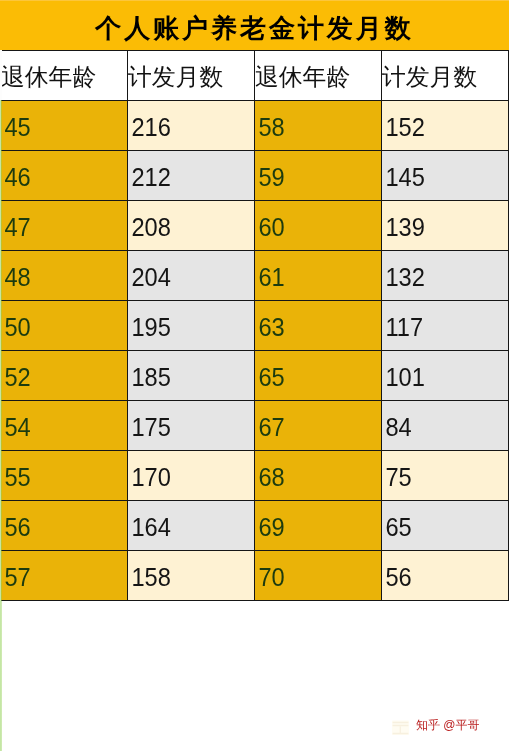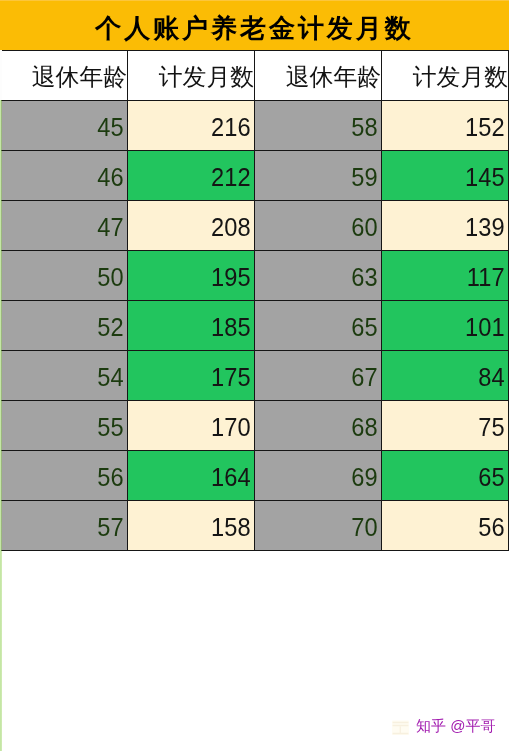--- a/index.html
+++ b/index.html
@@ -69,21 +69,21 @@
     table-layout: fixed;
     width: 508px;
   }
   table.grid col { width: 127px; }
   table.grid th,
   table.grid td {
     border: 1px solid #161616;
     padding: 0;
     margin: 0;
     height: 49px;
-    text-align: right;
+    text-align: left;
     vertical-align: middle;
     overflow: hidden;
   }
   table.grid th {
     background: #ffffff;
     font-weight: normal;
   }
   .hcell {
     font-family: "Liberation Serif", serif;
     font-size: 23.8px;
@@ -112,24 +112,24 @@
     height: 701px;
     z-index: 3;
   }
   .left-edge-mask i {
     display: block;
     width: 2px;
     height: 50px;
     background: linear-gradient(to right, #c4e7a4 0%, #c4e7a4 48%, rgba(146,206,82,0.55) 52%, rgba(146,206,82,0.35) 100%);
   }
   .left-edge-mask i.head { background: #fdfdfd; }
-  td.age { background: #a3a3a3; }
+  td.age { background: #eab308; }
   td.age .vcell { color: #1c3b0f; }
   tr.odd td.mon { background: #fef2d3; margin-left: 16px; }
-  tr.even td.mon { background: #22c55e; }
+  tr.even td.mon { background: #e5e5e5; }
   td.mon .vcell { color: #151515; }
 
   
   .watermark {
     position: absolute;
     left: 391px;
     top: 716px;
     width: 112px;
     height: 19px;
     display: flex;
@@ -140,23 +140,23 @@
   .wm-logo {
     width: 19px;
     height: 17px;
     margin-right: 6px;
     flex: 0 0 auto;
     position: relative;
     top: 2px;
   }
   .wm-text {
     font-family: "Liberation Sans", sans-serif;
-    font-size: 15px;
+    font-size: 12px;
     line-height: 19px;
-    color: #a21caf;
+    color: #b91c1c;
     letter-spacing: 0px;
     white-space: nowrap;
   }
 </style>
 </head>
 <body>
 
 <div class="page">
 
   <div class="title-bar">
@@ -224,20 +224,34 @@
           </td>
           <td class="age">
             <div class="vcell">60</div>
           </td>
           <td class="mon">
             <div class="vcell">139</div>
           </td>
         </tr>
         <tr class="even">
           <td class="age">
+            <div class="vcell">48</div>
+          </td>
+          <td class="mon">
+            <div class="vcell">204</div>
+          </td>
+          <td class="age">
+            <div class="vcell">61</div>
+          </td>
+          <td class="mon">
+            <div class="vcell">132</div>
+          </td>
+        </tr>
+        <tr class="even">
+          <td class="age">
             <div class="vcell">50</div>
           </td>
           <td class="mon">
             <div class="vcell">195</div>
           </td>
           <td class="age">
             <div class="vcell">63</div>
           </td>
           <td class="mon">
             <div class="vcell">117</div>

